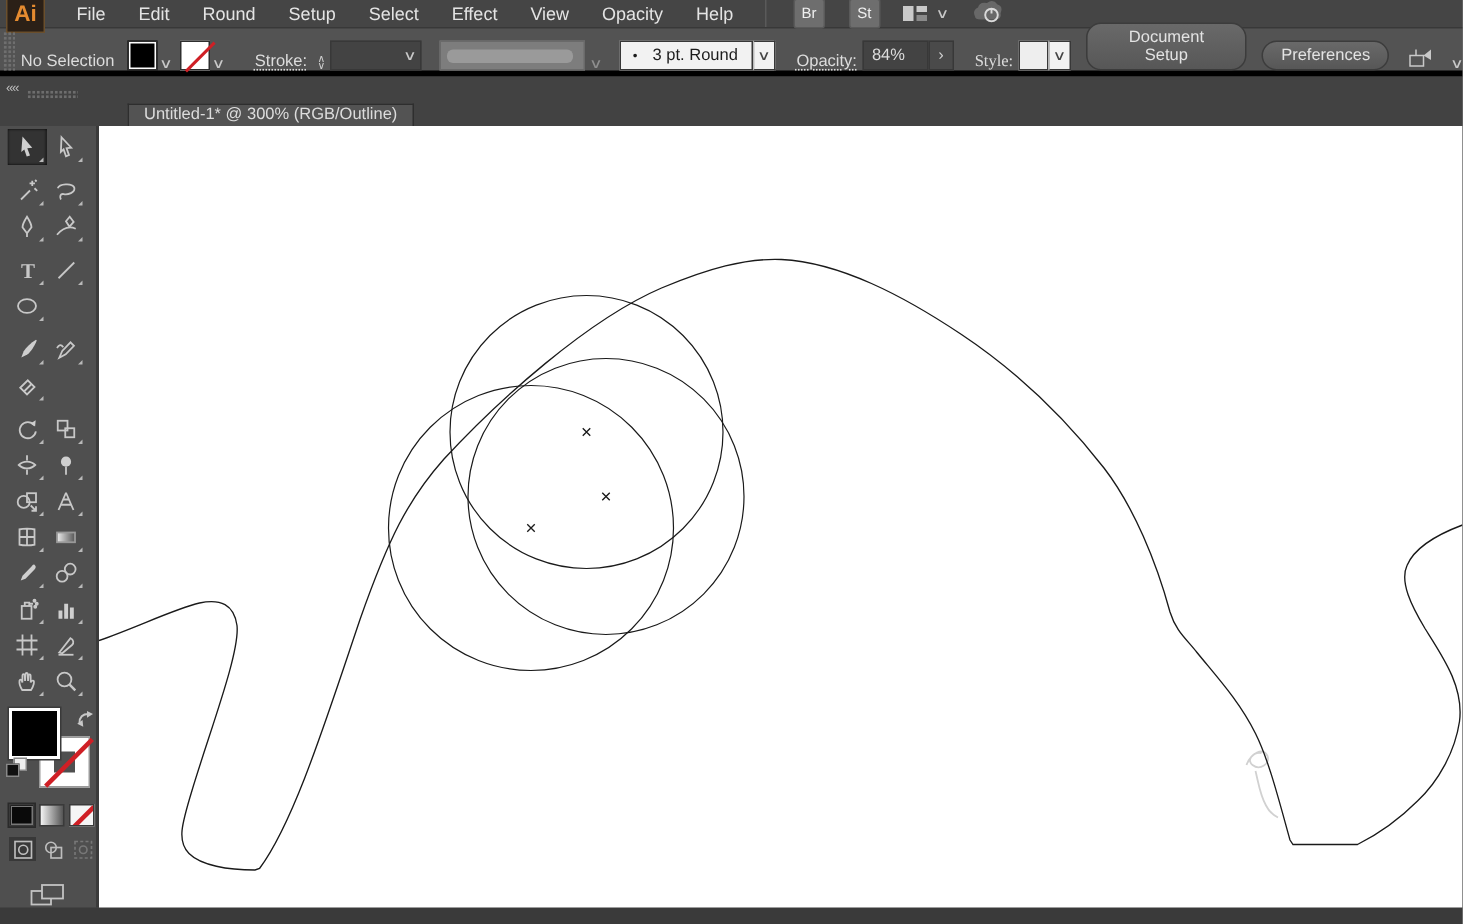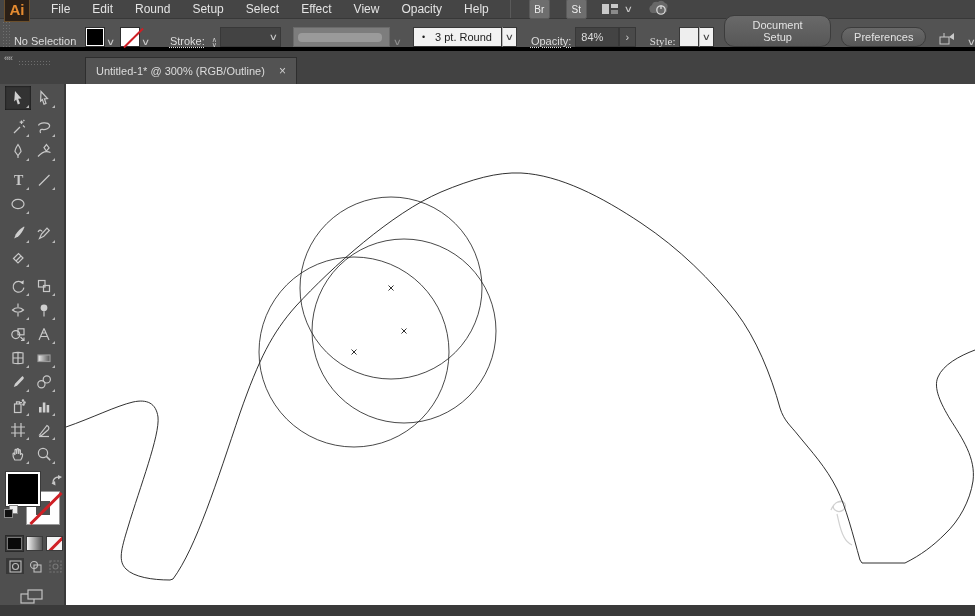--- a/index.html
+++ b/index.html
@@ -55,23 +55,23 @@
             display:flex; align-items:center; justify-content:center; color:#d0d0d0; }
   .stylesw { width:20px; height:20px; background:#eee; border:1px solid #383838; }
   .btn { border:1px solid #3c3c3c; background:linear-gradient(#696969,#575757);
          border-radius:10px; color:#e3e3e3; font-size:11px; padding:3px 12px; margin-left:10px; }
 
   
   .tabbar { height:33px; background:#424242; position:relative; }
   .collapse { position:absolute; left:4px; top:2px; color:#bdbdbd; font-size:9px; letter-spacing:-1px; }
   .tb-grip { position:absolute; left:18px; top:9px; width:34px; height:6px;
              background-image:radial-gradient(#6d6d6d 1px, transparent 1px); background-size:3px 3px; }
-  .tab { position:absolute; left:85px; bottom:0; height:27px; background:#535353;
+  .tab { position:absolute; left:85px; bottom:0; height:15px; background:#535353;
          border:1px solid #2e2e2e; border-bottom:none; color:#dcdcdc; font-size:11px;
-         display:flex; align-items:center; padding:0 10px; }
+         display:flex; align-items:flex-start; padding:0 10px;flex-direction:column; }
   .tab-close { margin-left:14px; color:#cfcfcf; font-size:12px; }
 
   
   .main { display:flex; height:521px; }
   .toolbar { width:66px; background:#4f4f4f; border-right:2px solid #3a3a3a; padding-top:2px; }
   .toolgrid { display:flex; flex-wrap:wrap; width:56px; margin-left:5px; }
   .tool { width:26px; height:24px; display:flex; align-items:center; justify-content:center;
           position:relative; }
   .tool.active { background:#333; box-shadow:inset 0 0 2px #000; }
   .tool .fly { position:absolute; right:2px; bottom:2px; width:0; height:0;

